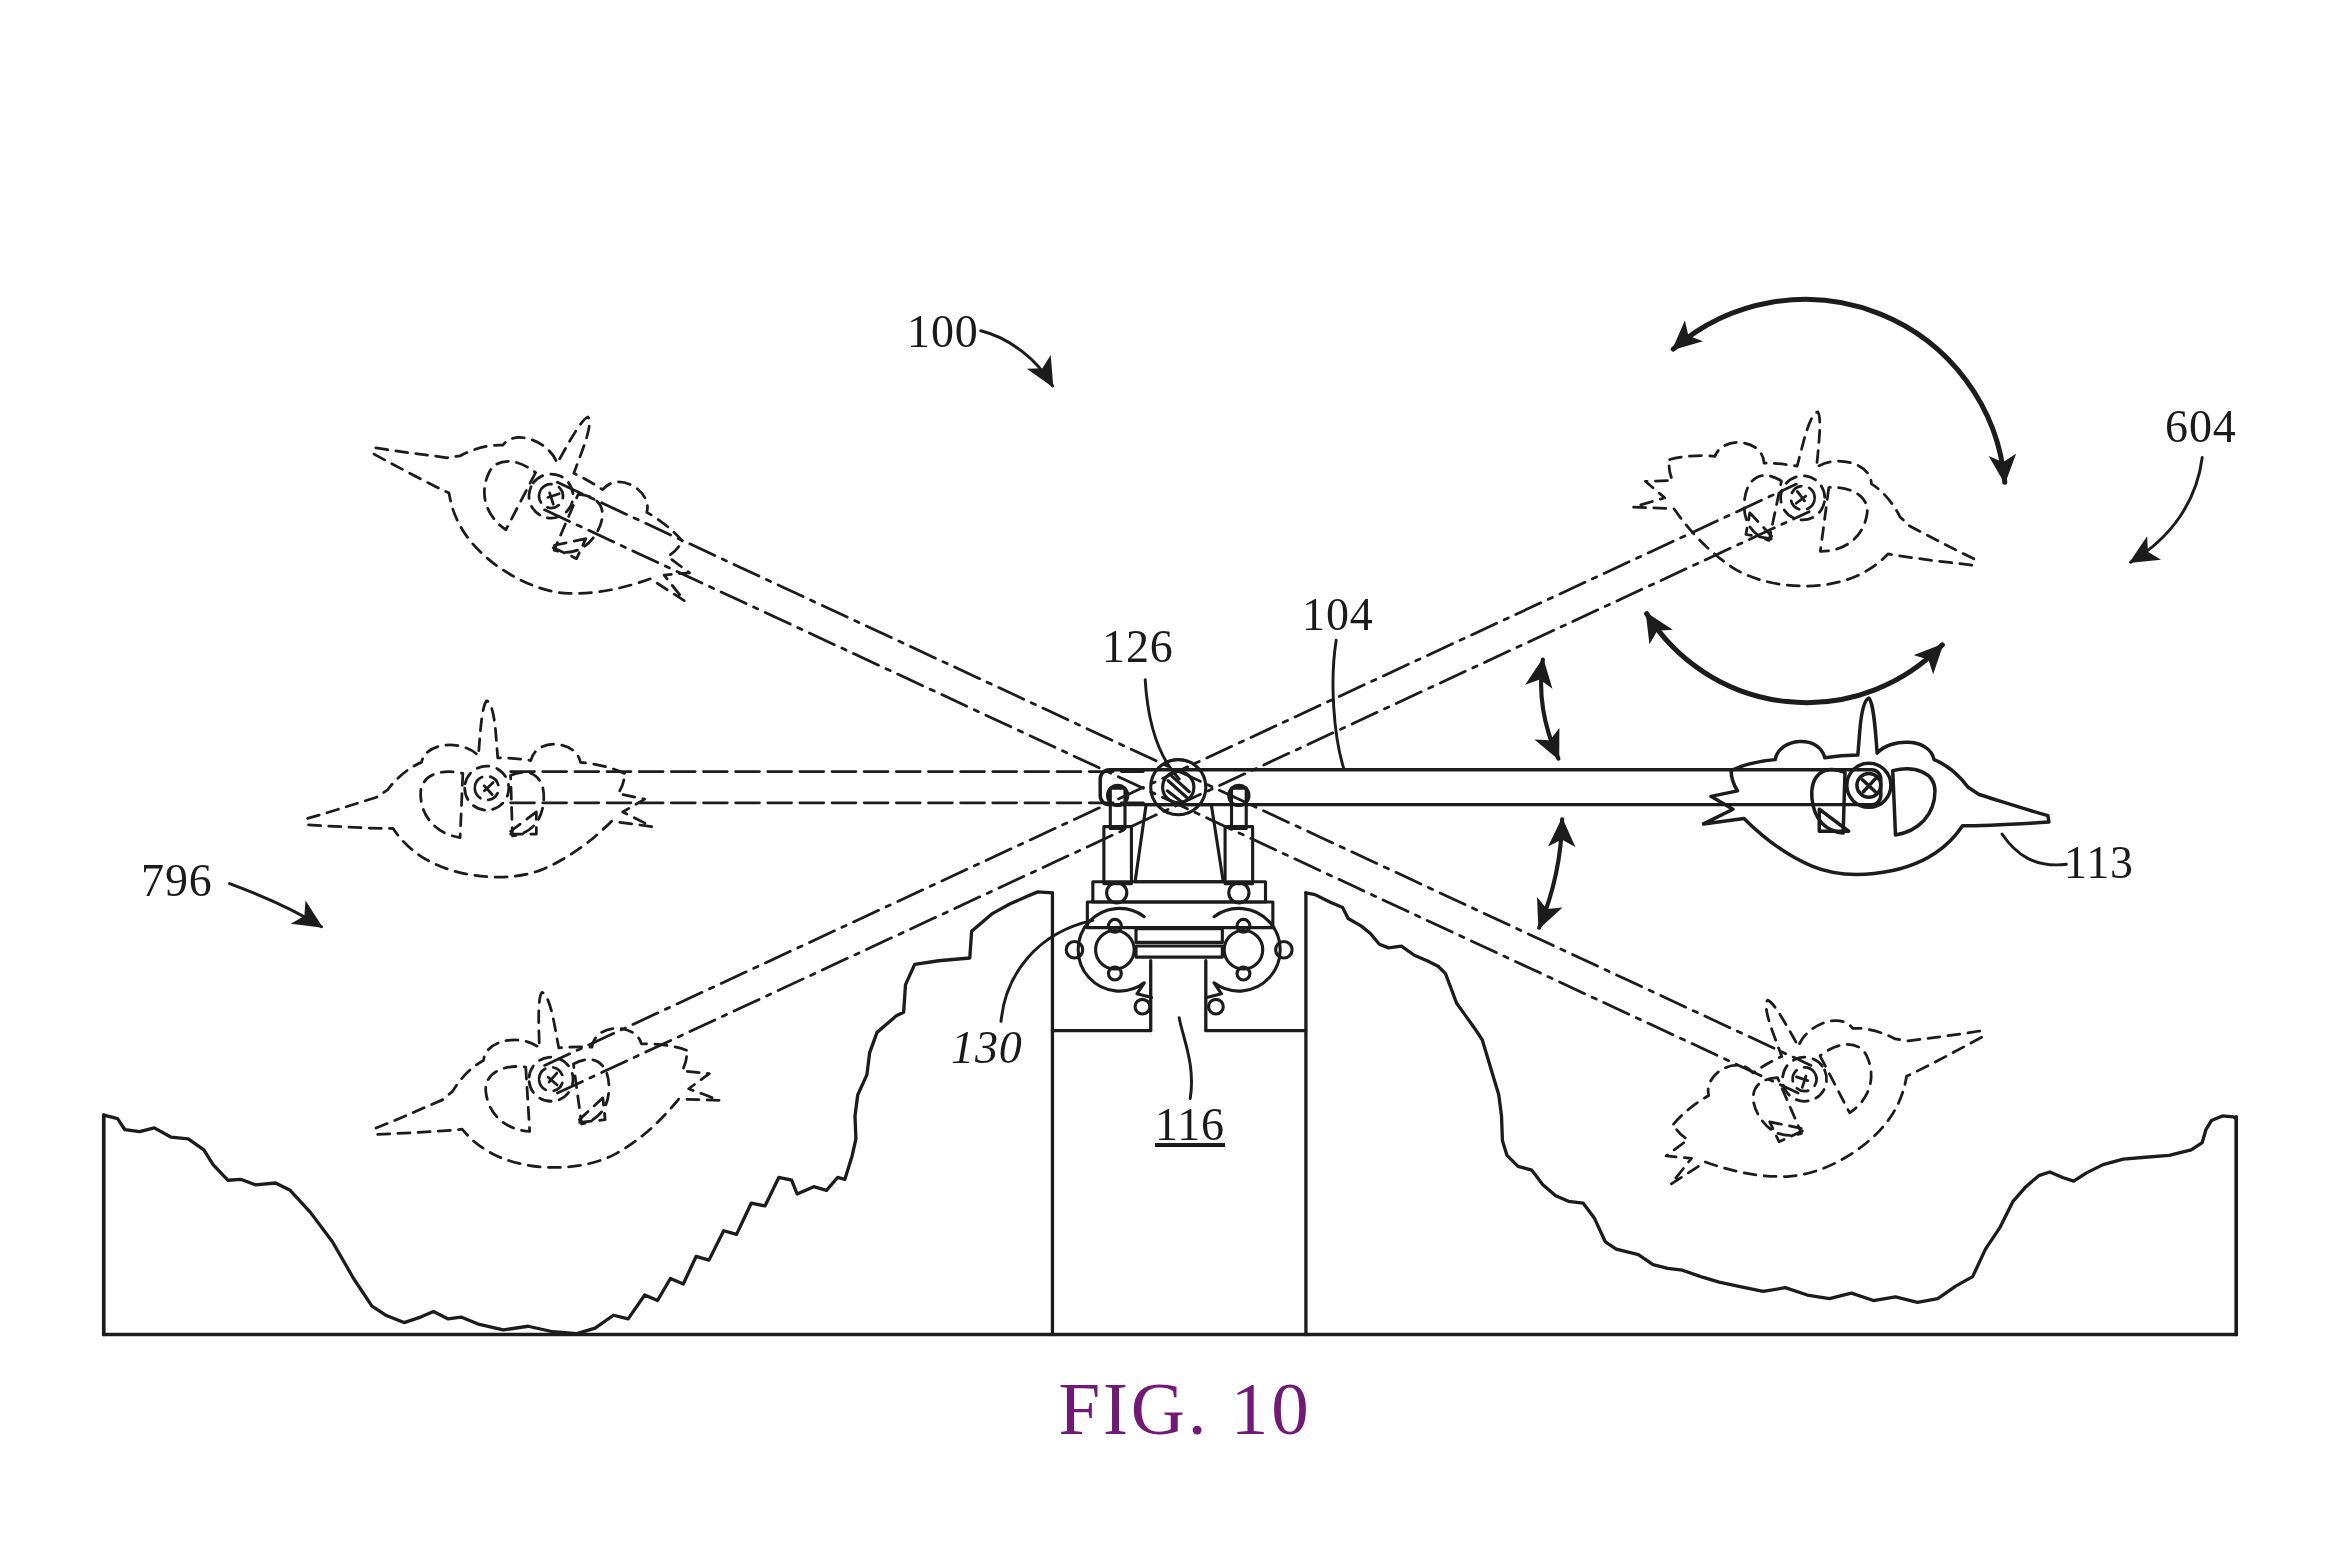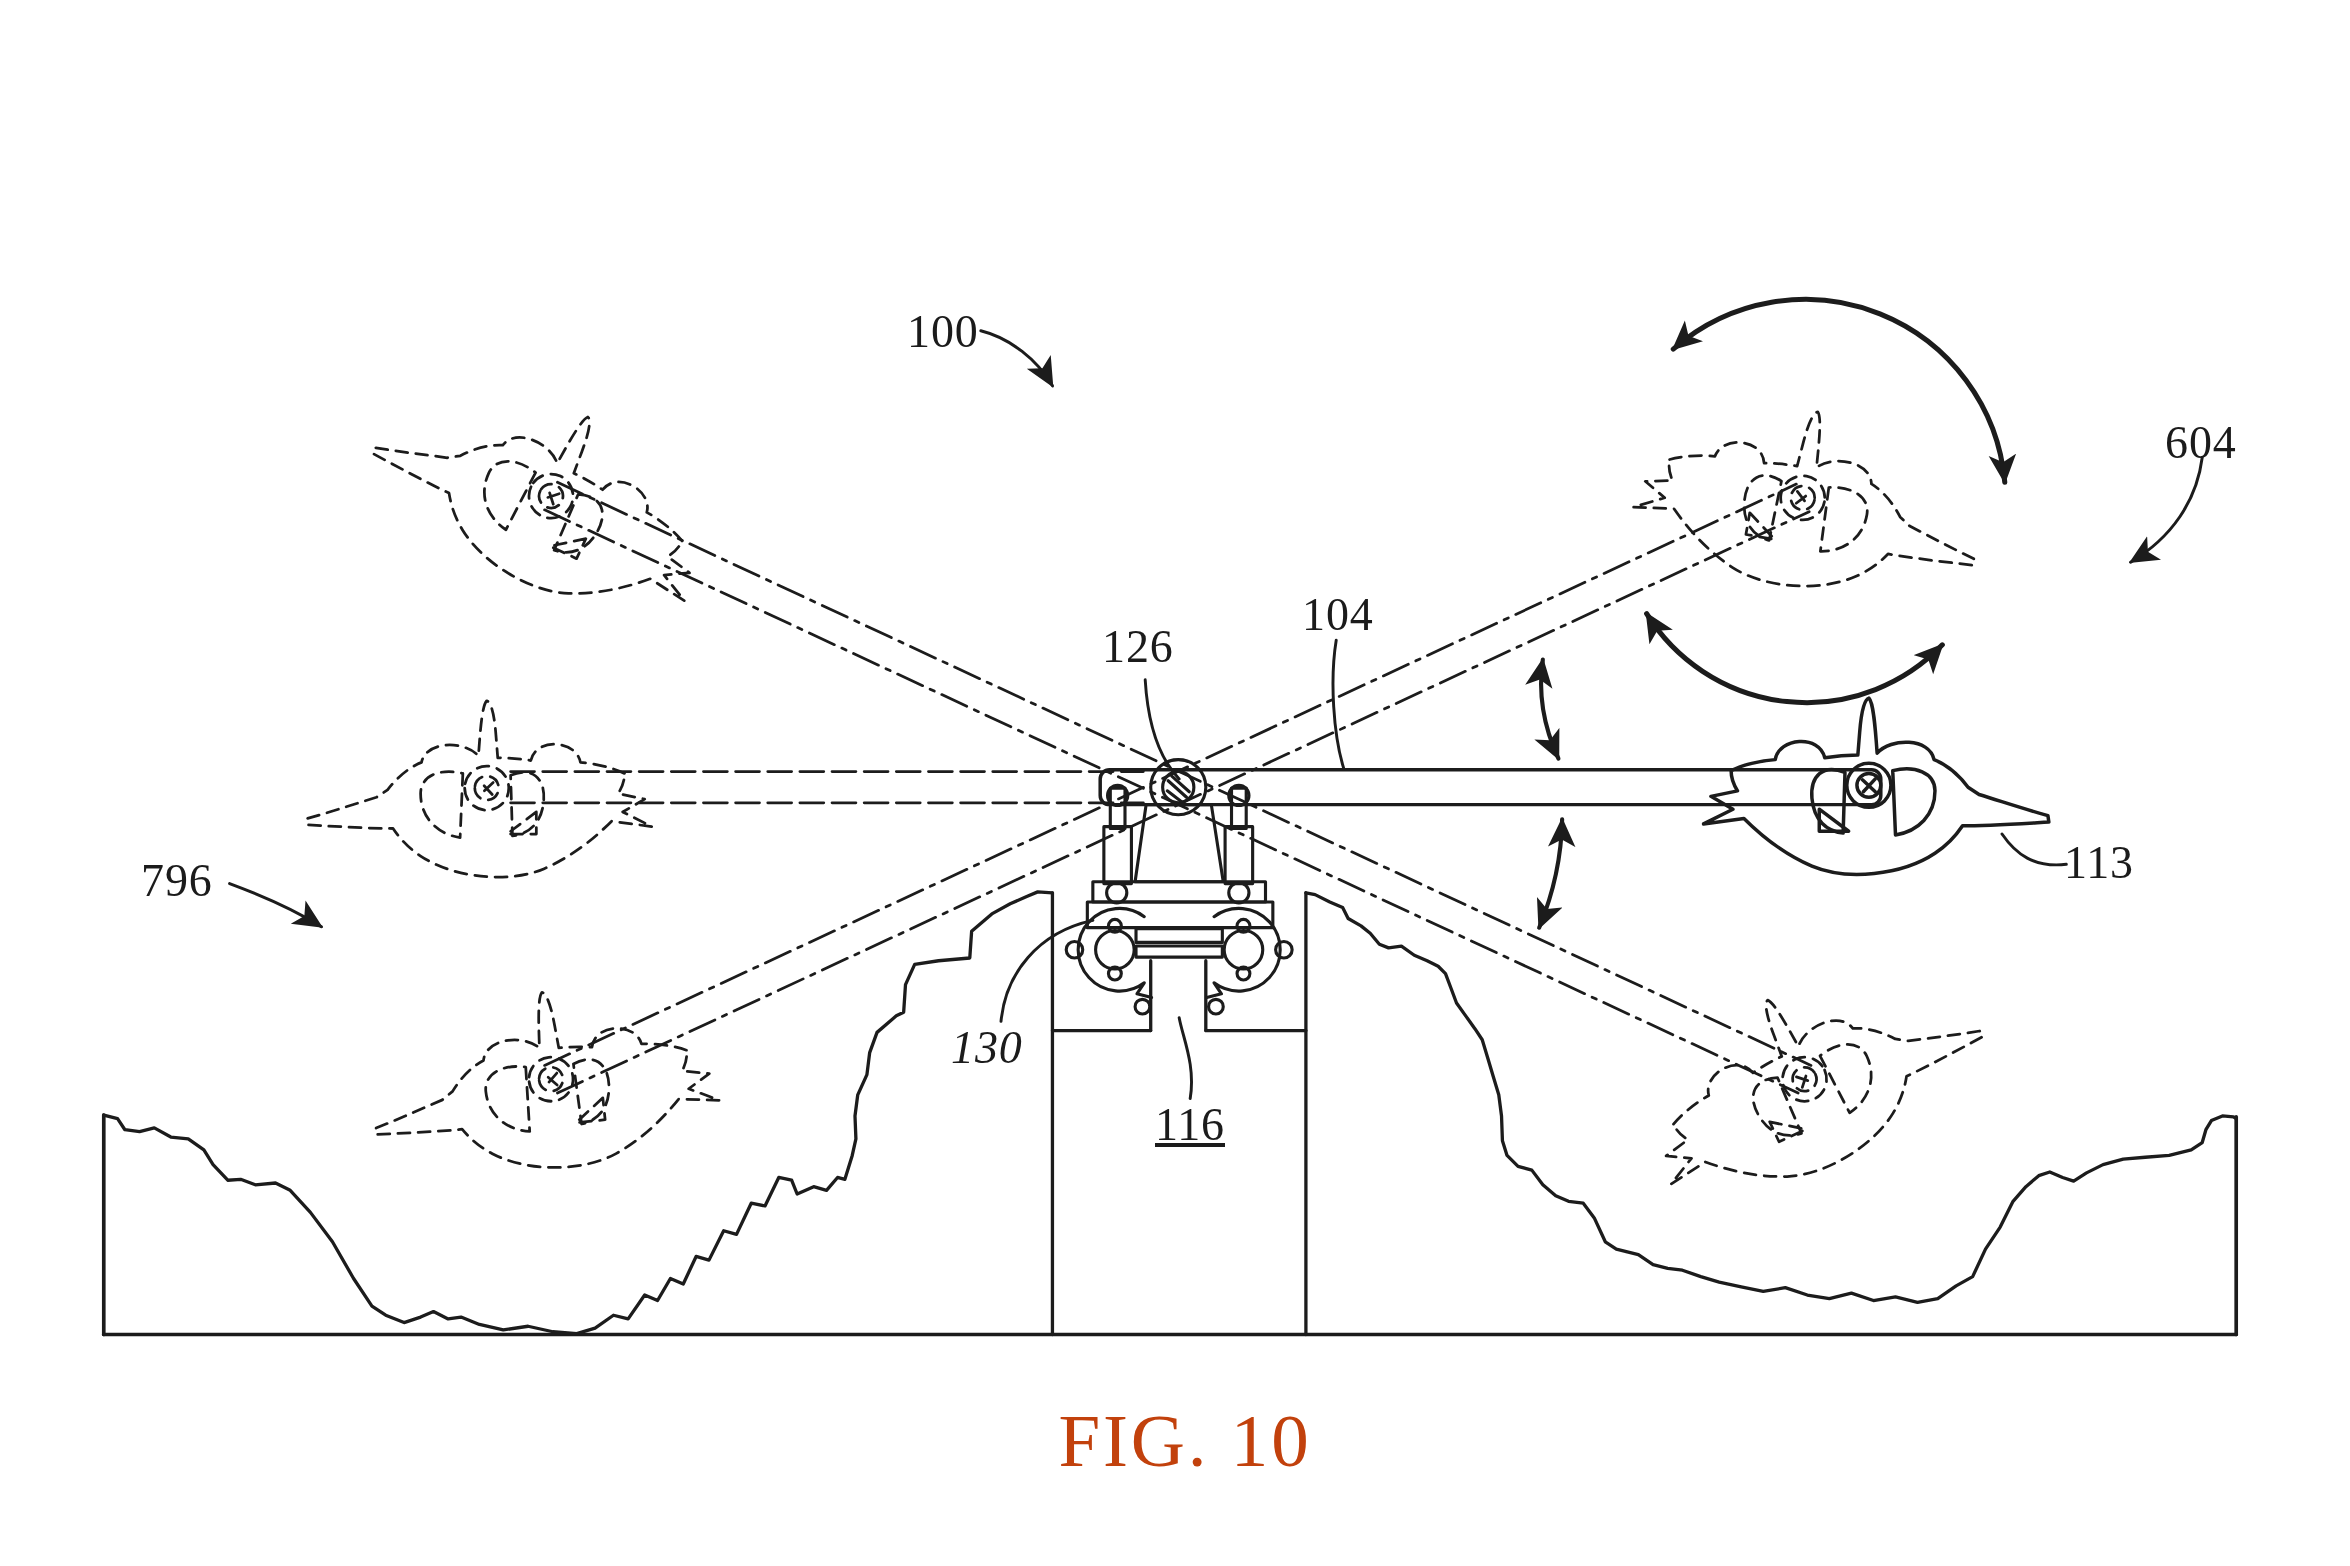--- a/index.html
+++ b/index.html
@@ -2,24 +2,24 @@
 <html style="font-size:14.7px"><head>
 <meta charset="utf-8">
 <style>
   html,body{margin:0;padding:0;background:#ffffff;}
   #stage{position:relative;width:2244px;height:1567px;background:#ffffff;overflow:hidden;
          font-family:"Liberation Serif", serif;}
   #drawing{position:absolute;left:0;top:0;}
   .ref-label{position:absolute;color:#1b1b1b;font-size:46px;letter-spacing:0.9px;
              font-family:"Liberation Serif", serif;white-space:nowrap;}
   .fig-caption{position:absolute;left:1038px;top:1366px;width:294px;text-align:center;
-               color:#c2410c;font-size:75px;letter-spacing:2.8px;
-               font-family:"Liberation Serif", serif;margin-top:32px;}
+               color:#701a75;font-size:75px;letter-spacing:2.8px;
+               font-family:"Liberation Serif", serif;}
   .l100{left:907px;top:305px;}
-  .l604{left:2165px;top:416px;}
+  .l604{left:2165px;top:400px;}
   .l126{left:1102px;top:620px;}
   .l104{left:1302px;top:588px;}
   .l102{left:2064px;top:836px;}
   .l602{left:141px;top:854px;}
   .l130{left:951px;top:1021px;font-style:italic;}
   .l116{left:1155px;top:1098px;text-decoration:underline;}
 </style>
 </head>
 <body>
 

